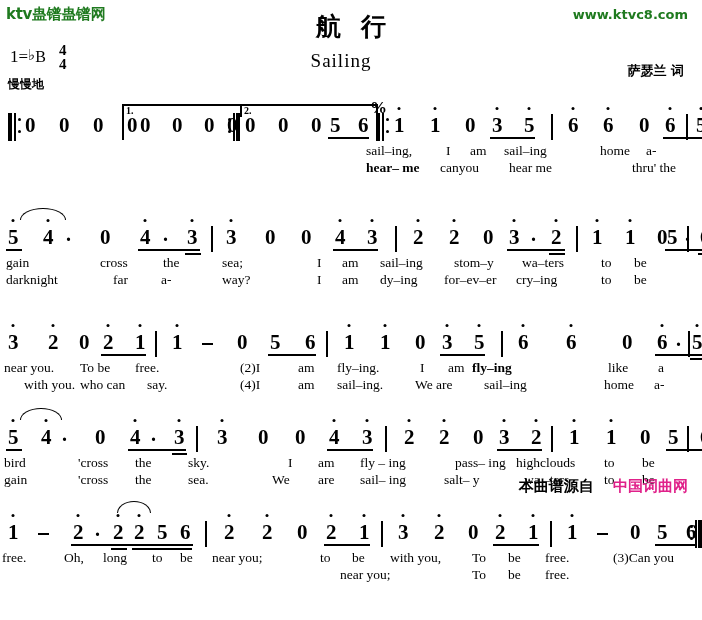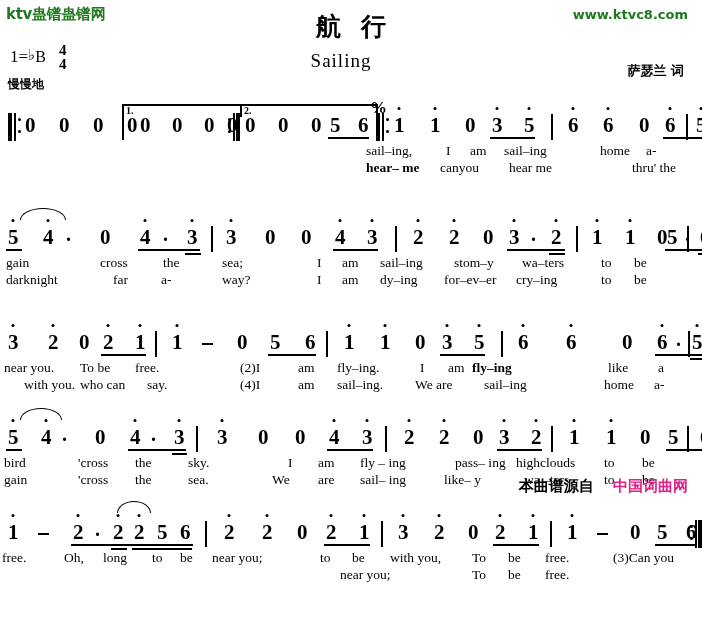--- a/index.html
+++ b/index.html
@@ -424,21 +424,21 @@
       <div class="lyr" style="left:642px;">be</div>
     </div>
     <div class="lyrics2">
       <div class="lyr" style="left:4px;">gain</div>
       <div class="lyr" style="left:78px;">'cross</div>
       <div class="lyr" style="left:135px;">the</div>
       <div class="lyr" style="left:188px;">sea.</div>
       <div class="lyr" style="left:272px;">We</div>
       <div class="lyr" style="left:318px;">are</div>
       <div class="lyr" style="left:360px;">sail– ing</div>
-      <div class="lyr" style="left:444px;">like– y</div>
+      <div class="lyr" style="left:444px;">salt– y</div>
       <div class="lyr" style="left:524px;">wa –ters</div>
       <div class="lyr" style="left:604px;">to</div>
       <div class="lyr" style="left:642px;">be</div>
     </div>
   </div>
 
   <div class="system" style="top:507px;">
     <div class="notes">
       <div class="note" style="left:8px;">1<span class="odot"></span></div>
       <div class="dash" style="left:38px;"></div>

